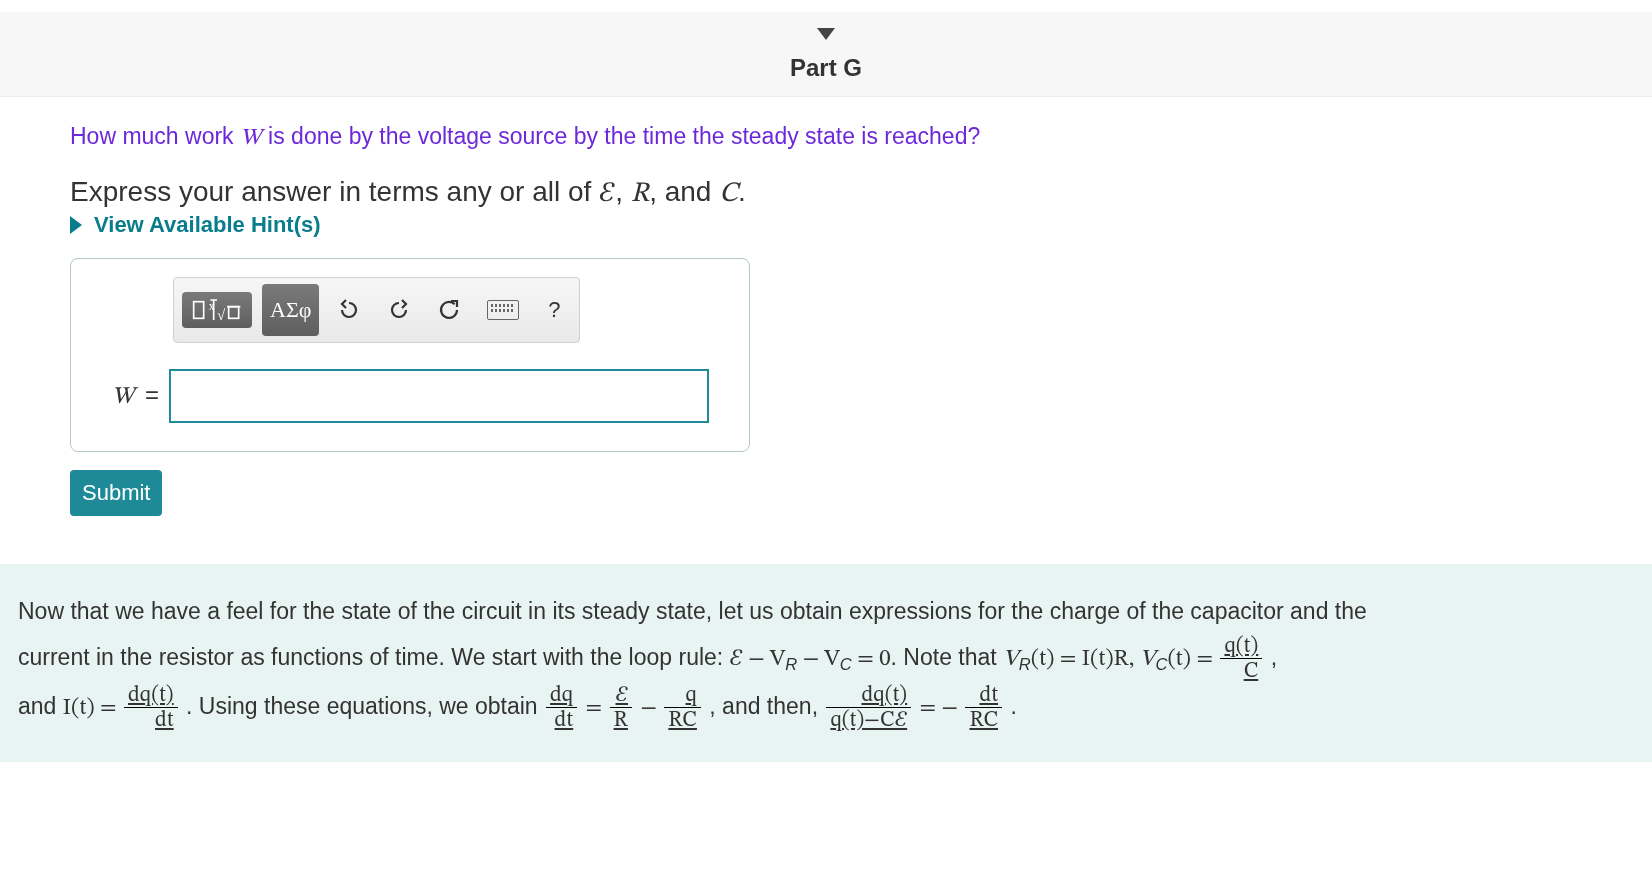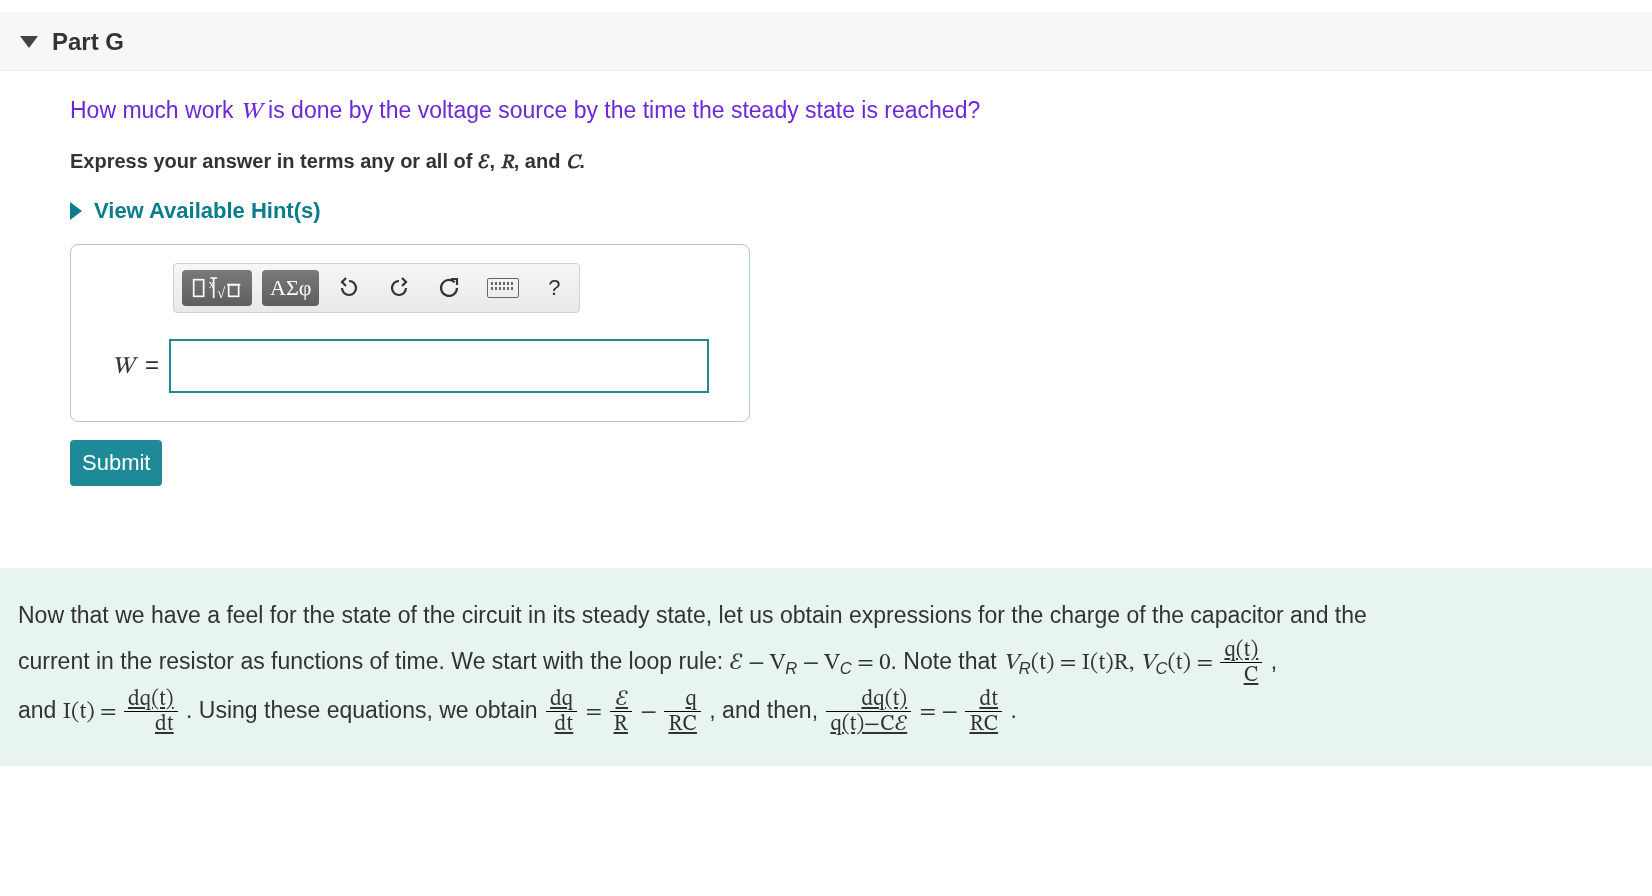--- a/index.html
+++ b/index.html
@@ -18,20 +18,21 @@
     overflow: hidden;
     line-height: 0px;
   }
   .part-header {
     background: #f7f7f7;
     padding: 16px 20px 14px 20px;
     border-bottom: 1px solid #eee;
     display: flex;
     align-items: center;
     gap: 14px;
+    flex-direction: column;
   }
   .part-header .tri {
     width: 0; height: 0;
     border-left: 9px solid transparent;
     border-right: 9px solid transparent;
     border-top: 12px solid #444;
   }
   .part-header .title {
     font-weight: 700;
     font-size: 24px;
@@ -41,23 +42,22 @@
     padding: 26px 70px 10px 70px;
   }
   .question {
     font-size: 23px;
     color: #6d28d9;
     margin-bottom: 24px;
   }
   .mathvar { font-style: italic; font-family: "STIX Two Math","Cambria Math",Georgia,serif; }
   .script { font-family: "STIX Two Math","Cambria Math",Georgia,serif; }
   .instr {
-    font-size: 20px;
-    font-weight: 700;
-    margin-bottom: 22px;
+    font-size: 28px;
+    font-weight: 400;
   }
   .hints {
     color: #0a7d8c;
     font-weight: 700;
     font-size: 22px;
     display: flex;
     align-items: center;
     gap: 12px;
     margin-bottom: 20px;
     cursor: pointer;
@@ -108,21 +108,21 @@
     font-size: 22px;
   }
   .tool-btn.flat svg { width: 24px; height: 24px; }
   .greek-btn {
     background: linear-gradient(#7a7a7a,#5e5e5e);
     color: #fff;
     border-radius: 4px;
     padding: 4px 8px;
     font-size: 22px;
     font-family: Georgia, serif;
-    height: 36px;
+    height: 52px;
     box-sizing: border-box;
     display:flex;align-items:center;
     cursor:pointer;
   }
   .input-row {
     display: flex;
     align-items: center;
     gap: 10px;
   }
   .input-row .lhs {
@@ -149,21 +149,21 @@
     padding: 10px 12px;
     font-size: 22px;
     cursor: pointer;
   }
   .explain {
     background: #e8f4f2;
     padding: 26px 18px 30px 18px;
     font-size: 23px;
     color: #333;
     line-height: 1.9;
-    margin-top: 72px;
+    margin-top: 38px;
   }
   .frac {
     display: inline-block;
     vertical-align: middle;
     text-align: right;
     font-family: "STIX Two Math","Cambria Math",Georgia,serif;
     font-size: 0.95em;
     line-height:1.1;
     margin: 0 2px;
     text-decoration: underline;

